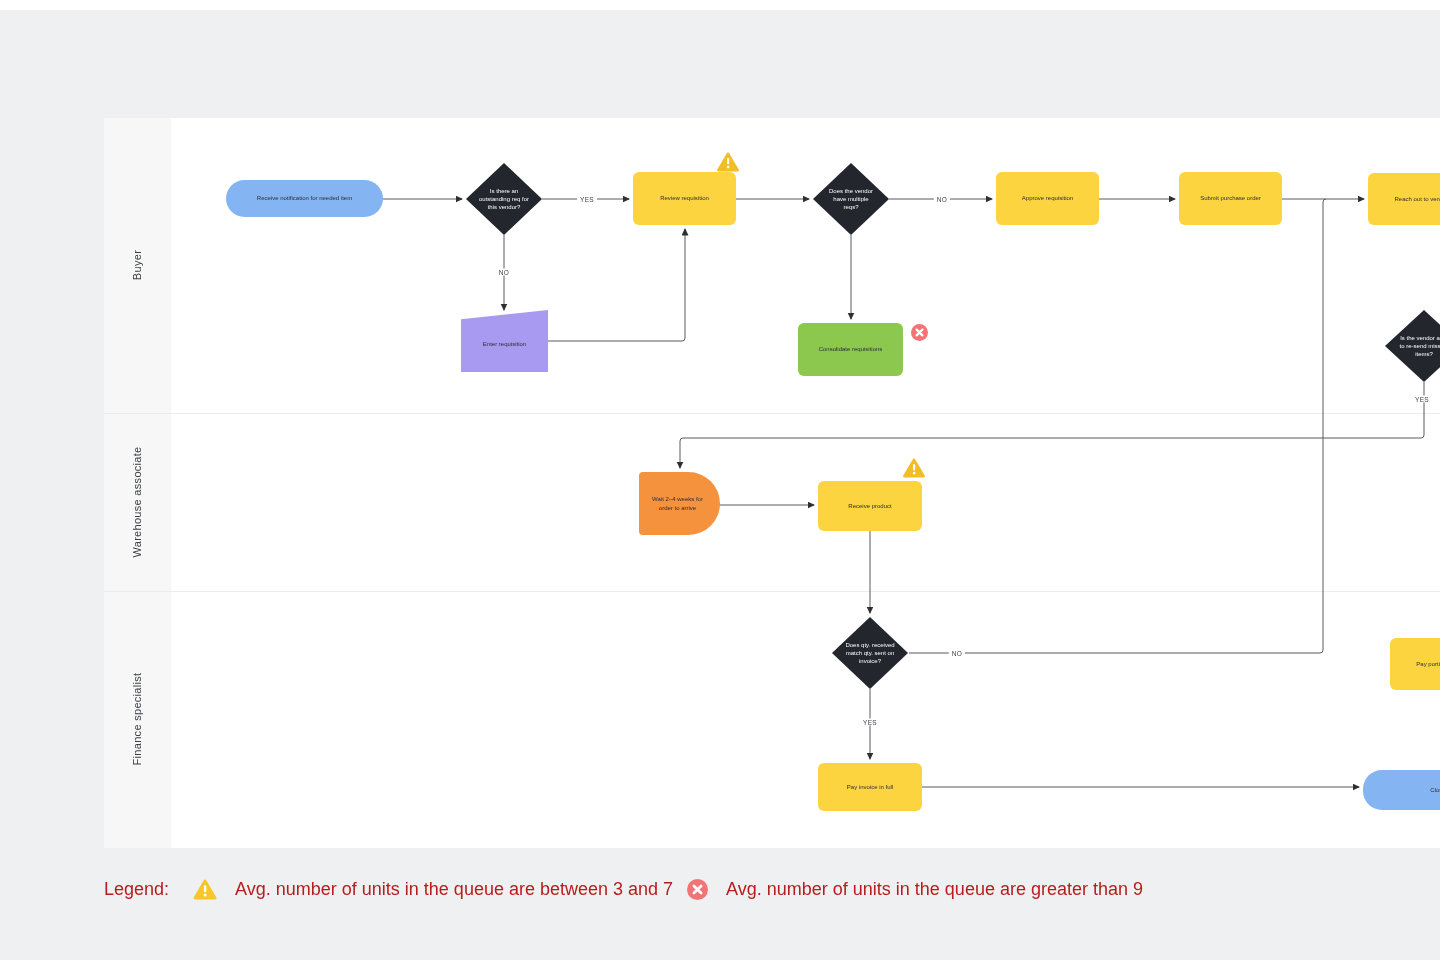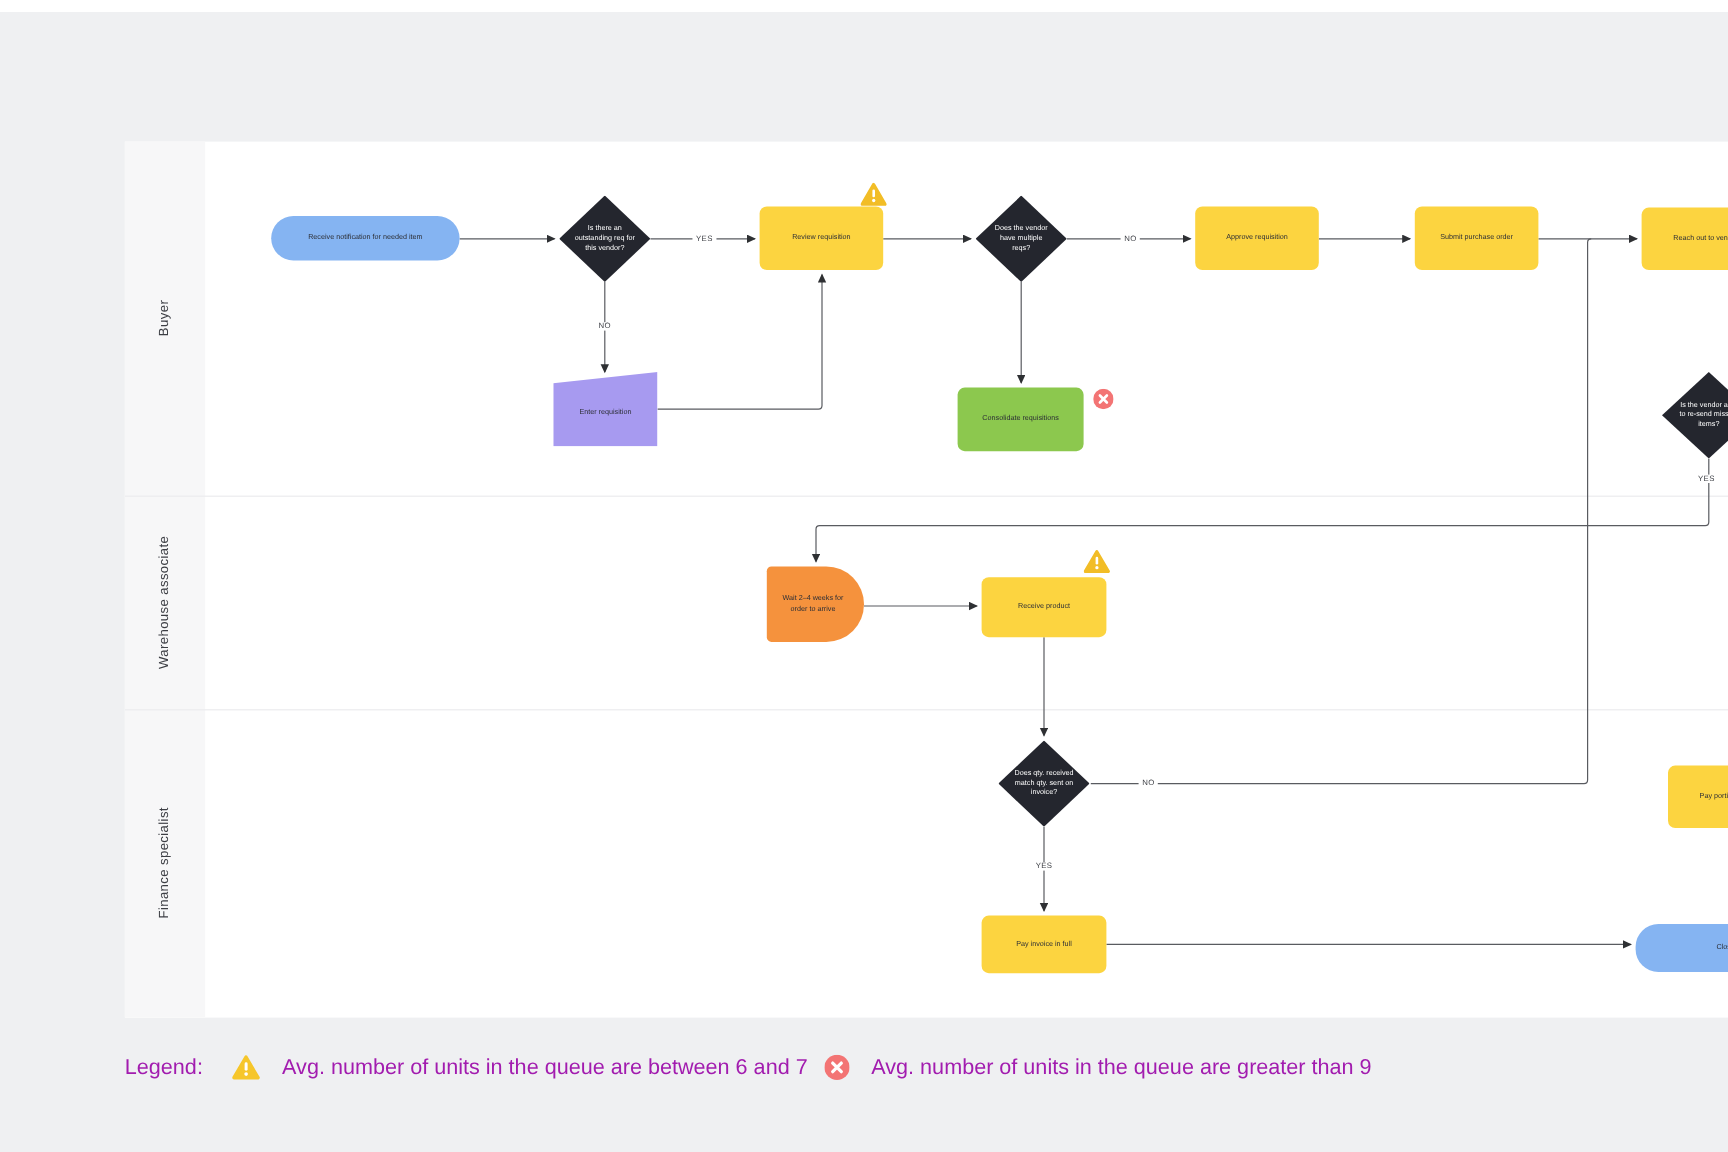--- a/index.html
+++ b/index.html
@@ -39,21 +39,21 @@
     font-size:6.5px;letter-spacing:.3px;color:#3c3e44;background:#ffffff;padding:0 3px;
   }
   .badge{position:absolute;}
 
   svg.wires{position:absolute;left:0;top:0;}
   .wire{fill:none;stroke:#595b60;stroke-width:1;}
 
   
   .legend{
     position:absolute;left:104px;top:875px;height:28px;
-    display:flex;align-items:center;font-size:18px;color:#a21caf;
+    display:flex;align-items:center;font-size:18px;color:#b91c1c;
   }
   .legend .t{white-space:nowrap;}
   .legend .sp-s{width:14px;}.legend .sp-m{width:18px;}.legend .sp-l{width:24px;}
 </style>
 </head>
 <body>
 
 <div class="top-strip"></div>
 
 <div class="canvas">
@@ -184,21 +184,21 @@
   <span class="t">Legend:</span>
   <span class="sp-l"></span>
   <span style="display:inline-flex">
     <svg width="24" height="21" viewBox="0 0 24 22">
       <path d="M12 2 L22.5 20 H1.5 Z" fill="#F6C62B" stroke="#F6C62B" stroke-width="3" stroke-linejoin="round"></path>
       <rect x="10.8" y="6.5" width="2.6" height="7.4" rx="1.3" fill="#fff"></rect>
       <circle cx="12.1" cy="16.8" r="1.6" fill="#fff"></circle>
     </svg>
   </span>
   <span class="sp-m"></span>
-  <span class="t">Avg. number of units in the queue are between 6 and 7</span>
+  <span class="t">Avg. number of units in the queue are between 3 and 7</span>
   <span class="sp-s"></span>
   <span style="display:inline-flex">
     <svg width="21" height="21" viewBox="0 0 17 17">
       <circle cx="8.5" cy="8.5" r="8.5" fill="#F37474"></circle>
       <path d="M5.6 5.6 L11.4 11.4 M11.4 5.6 L5.6 11.4" stroke="#fff" stroke-width="2.2" stroke-linecap="round"></path>
     </svg>
   </span>
   <span class="sp-m"></span>
   <span class="t">Avg. number of units in the queue are greater than 9</span>
 </div>

